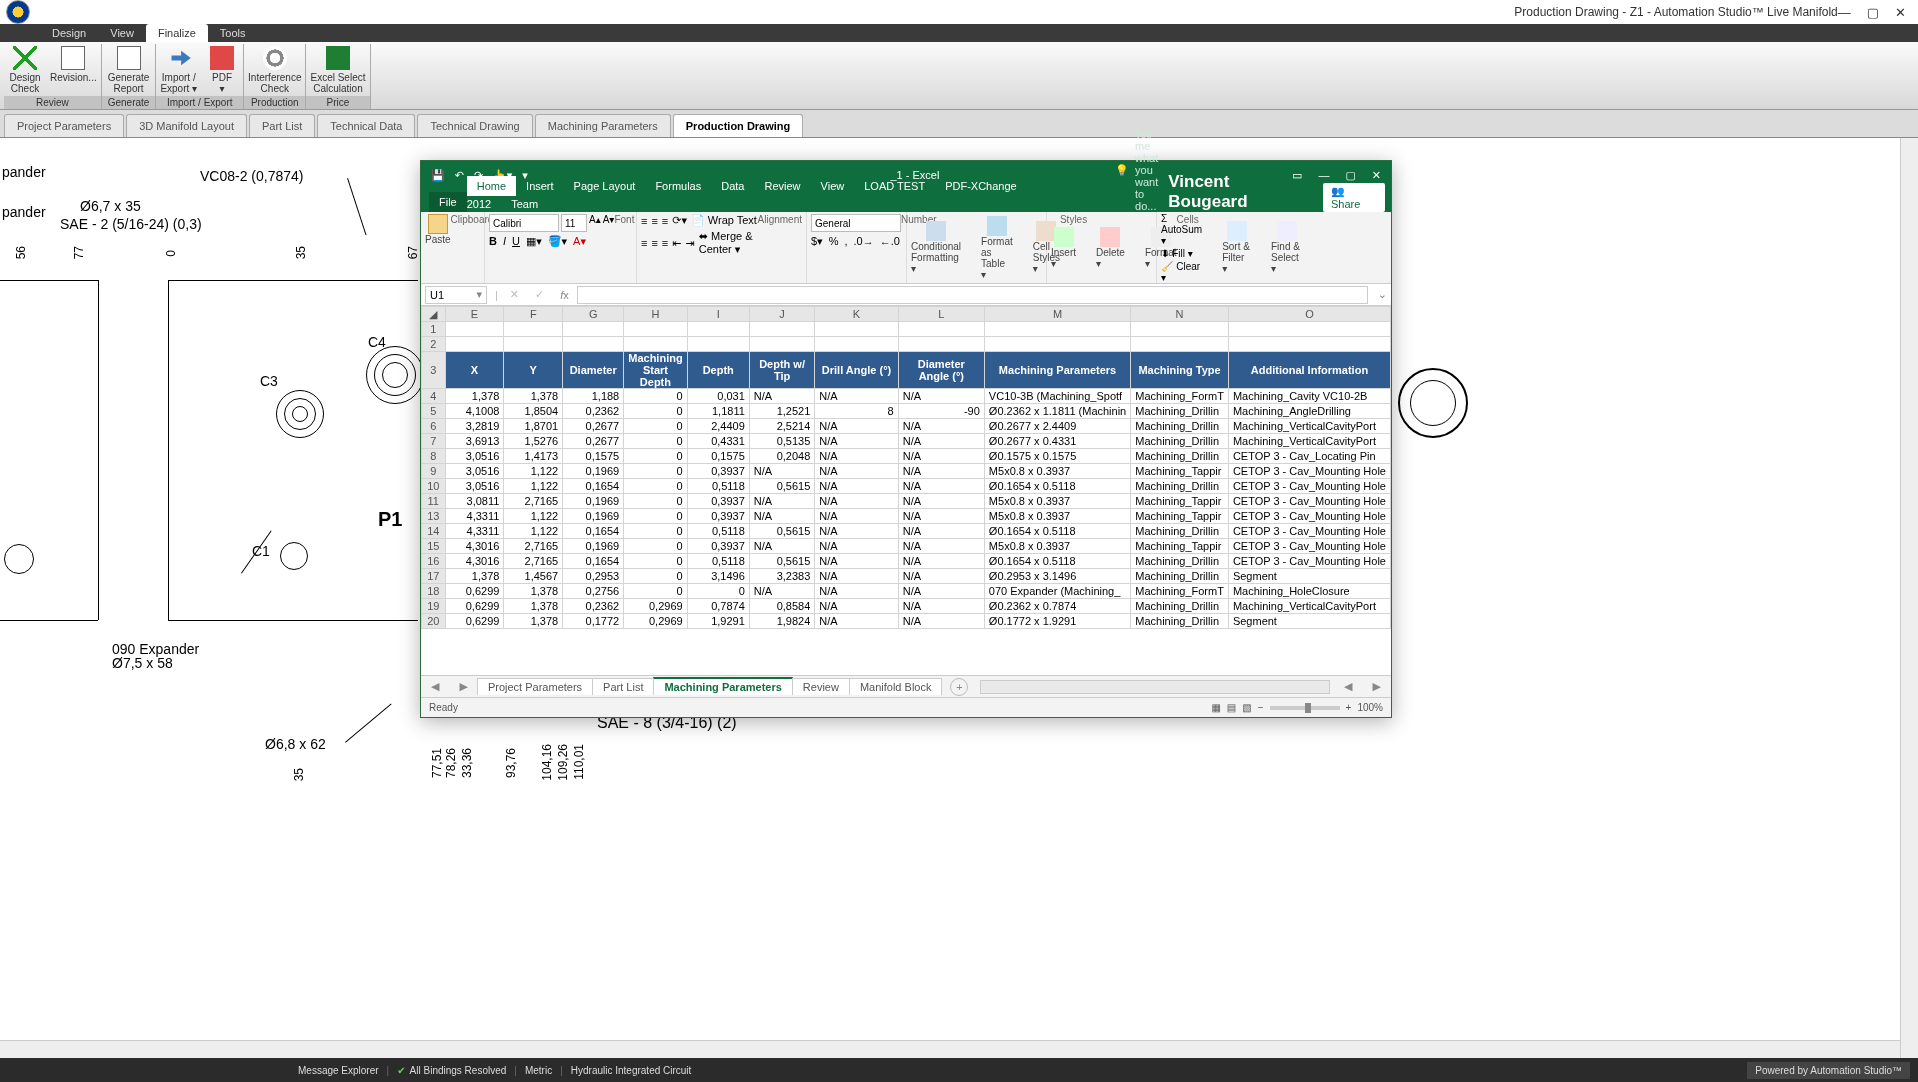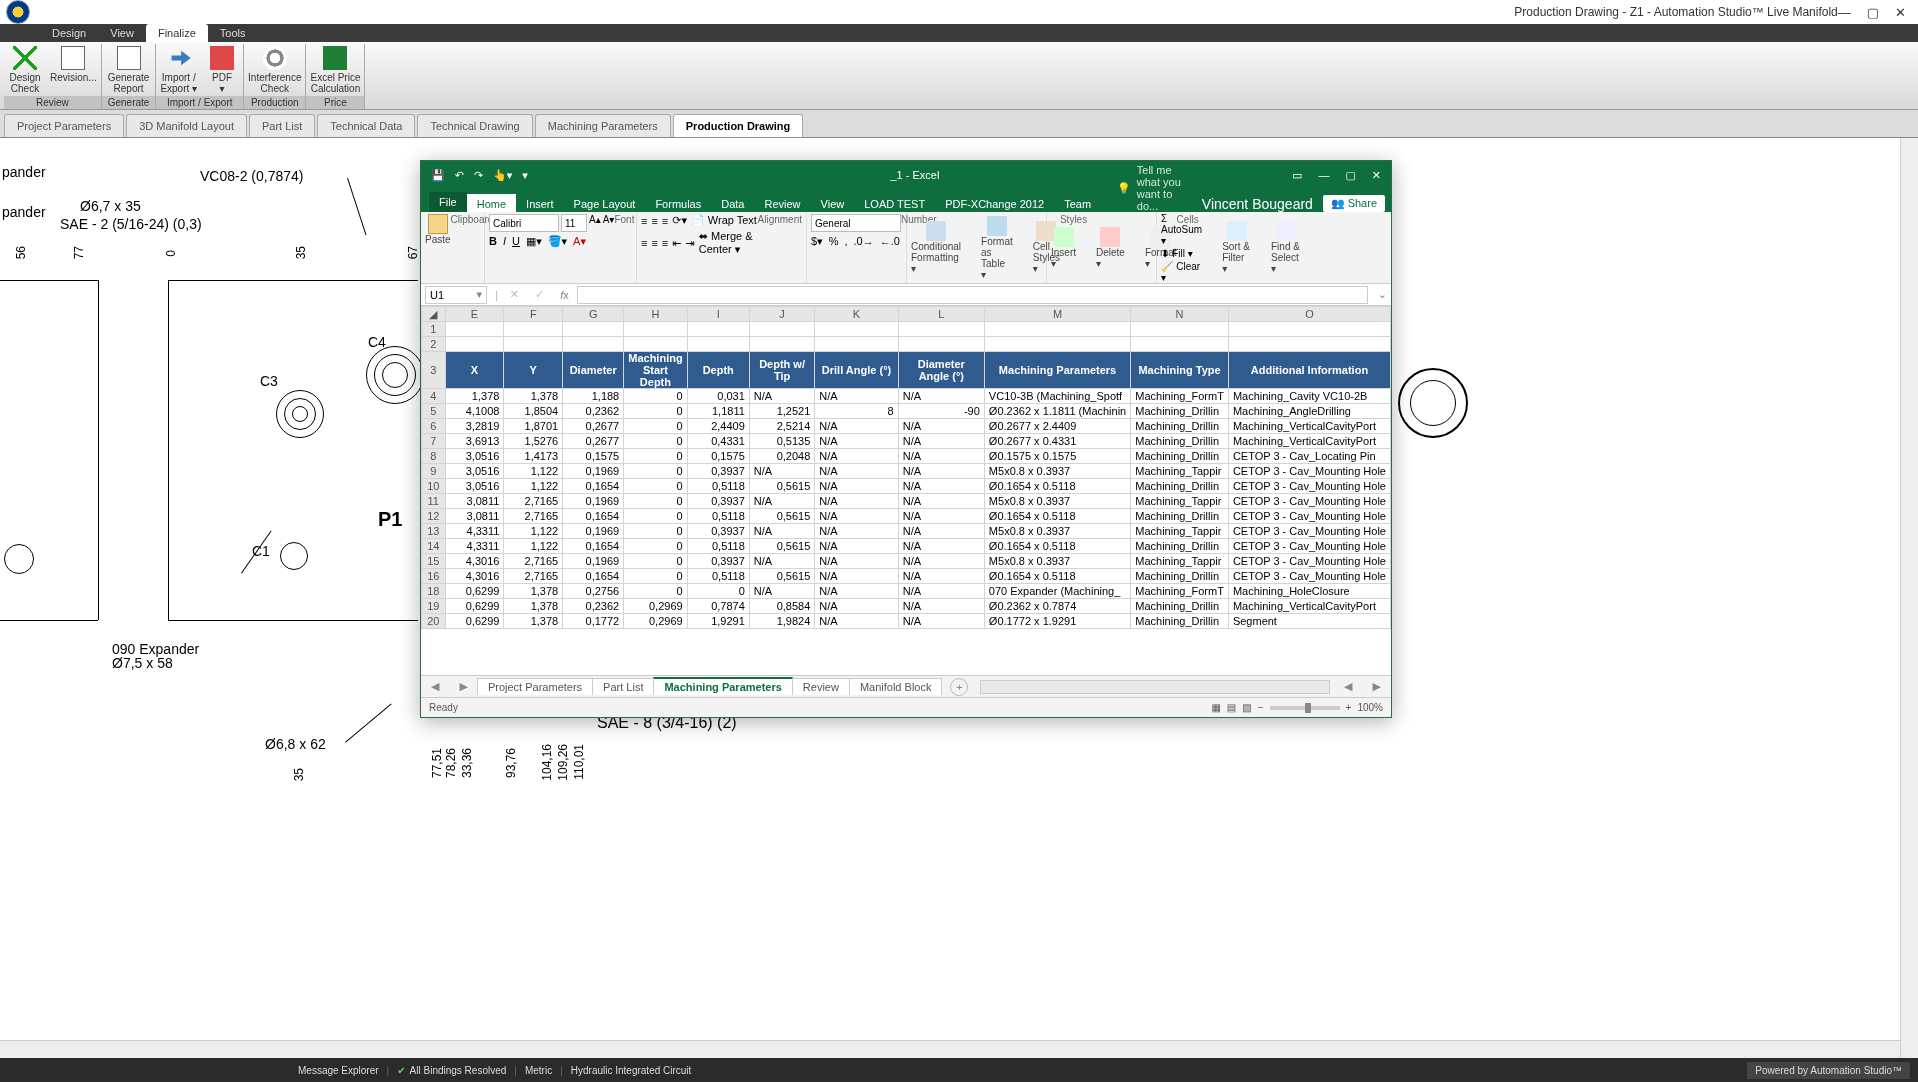--- a/index.html
+++ b/index.html
@@ -41,21 +41,21 @@
 .excel{position:absolute;left:420px;top:160px;width:972px;height:558px;border:1px solid #2a6e3f;box-shadow:0 4px 20px rgba(0,0,0,0.3);background:#fff;display:flex;flex-direction:column;}
 .ex-titlebar{height:28px;background:#0f6e3e;display:flex;align-items:center;color:#fff;font-size:11px;}
 .ex-titlebar .qat{display:flex;gap:10px;padding:0 10px;}
 .ex-titlebar .qat span{cursor:pointer;}
 .ex-titlebar .ex-title{flex:1;text-align:center;}
 .ex-titlebar .ex-winctl{display:flex;gap:16px;padding-right:10px;}
 .ex-tabbar{height:23px;background:#0f6e3e;display:flex;align-items:flex-end;padding-left:8px;color:#fff;}
 .ex-tabbar .extab{font-size:11px;padding:4px 10px;cursor:pointer;}
 .ex-tabbar .extab.active{background:#fff;color:#0f6e3e;}
 .ex-tabbar .tellme{flex:1;display:flex;align-items:center;color:#cfe9d9;font-size:11px;padding-left:16px;gap:6px;}
-.ex-tabbar .user{padding:0 10px;font-size:14px;}
+.ex-tabbar .user{padding:0 10px;font-size:17px;font-weight:bold;}
 .ex-tabbar .share{background:#fff;color:#0f6e3e;padding:2px 8px;font-size:11px;border-radius:2px;margin-right:6px;cursor:pointer;}
 .ex-ribbon{height:72px;background:#f3f3f3;border-bottom:1px solid #ccc;display:flex;font-size:11px;overflow:hidden;}
 .ex-rg{border-right:1px solid #ddd;display:flex;padding:2px 4px;}
 .ex-rg-body{flex:1;display:flex;align-items:center;gap:20px;}
 .ex-rg-label{text-align:center;font-size:10px;color:#666;}
 .ex-btn{display:flex;flex-direction:column;align-items:center;font-size:10px;color:#444;cursor:pointer;}
 .ex-btn .bi{width:20px;height:20px;}
 .ex-small{display:flex;flex-direction:column;gap:2px;font-size:10px;}
 
 .ex-fbar{height:22px;border-bottom:1px solid #ccc;display:flex;align-items:center;font-size:11px;}
@@ -159,21 +159,21 @@
           <span>Interference</span>
           <span>Check</span>
         </div>
       </div>
       <div class="rgroup-label">Production</div>
     </div>
     <div class="rgroup">
       <div class="rgroup-top">
         <div class="rbtn">
           <div class="ricon i-excel"></div>
-          <span>Excel Price</span>
+          <span>Excel Select</span>
           <span>Calculation</span>
         </div>
       </div>
       <div class="rgroup-label">Price</div>
     </div>
   </div>
 
 <div class="nav-tabstrip" id="navtabs">
     <span class="navtab">Project Parameters</span>
     <span class="navtab">3D Manifold Layout</span>
@@ -563,34 +563,20 @@
             <td class="num">0</td>
             <td class="num">0,3937</td>
             <td class="txt">N/A</td>
             <td class="txt">N/A</td>
             <td class="txt">N/A</td>
             <td class="txt">M5x0.8 x 0.3937</td>
             <td class="txt">Machining_Tappir</td>
             <td class="txt">CETOP 3 - Cav_Mounting Hole</td>
           </tr>
           <tr>
-            <th class="rowhdr">12</th>
-            <td class="num">3,0811</td>
-            <td class="num">2,7165</td>
-            <td class="num">0,1654</td>
-            <td class="num">0</td>
-            <td class="num">0,5118</td>
-            <td class="num">0,5615</td>
-            <td class="txt">N/A</td>
-            <td class="txt">N/A</td>
-            <td class="txt">Ø0.1654 x 0.5118</td>
-            <td class="txt">Machining_Drillin</td>
-            <td class="txt">CETOP 3 - Cav_Mounting Hole</td>
-          </tr>
-          <tr>
             <th class="rowhdr">13</th>
             <td class="num">4,3311</td>
             <td class="num">1,122</td>
             <td class="num">0,1969</td>
             <td class="num">0</td>
             <td class="num">0,3937</td>
             <td class="txt">N/A</td>
             <td class="txt">N/A</td>
             <td class="txt">N/A</td>
             <td class="txt">M5x0.8 x 0.3937</td>
@@ -631,20 +617,34 @@
             <td class="num">2,7165</td>
             <td class="num">0,1654</td>
             <td class="num">0</td>
             <td class="num">0,5118</td>
             <td class="num">0,5615</td>
             <td class="txt">N/A</td>
             <td class="txt">N/A</td>
             <td class="txt">Ø0.1654 x 0.5118</td>
             <td class="txt">Machining_Drillin</td>
             <td class="txt">CETOP 3 - Cav_Mounting Hole</td>
+          </tr>
+          <tr>
+            <th class="rowhdr">17</th>
+            <td class="num">1,378</td>
+            <td class="num">1,4567</td>
+            <td class="num">0,2953</td>
+            <td class="num">0</td>
+            <td class="num">3,1496</td>
+            <td class="num">3,2383</td>
+            <td class="txt">N/A</td>
+            <td class="txt">N/A</td>
+            <td class="txt">Ø0.2953 x 3.1496</td>
+            <td class="txt">Machining_Drillin</td>
+            <td class="txt">Segment</td>
           </tr>
           <tr>
             <th class="rowhdr">18</th>
             <td class="num">0,6299</td>
             <td class="num">1,378</td>
             <td class="num">0,2756</td>
             <td class="num">0</td>
             <td class="num">0</td>
             <td class="txt">N/A</td>
             <td class="txt">N/A</td>

